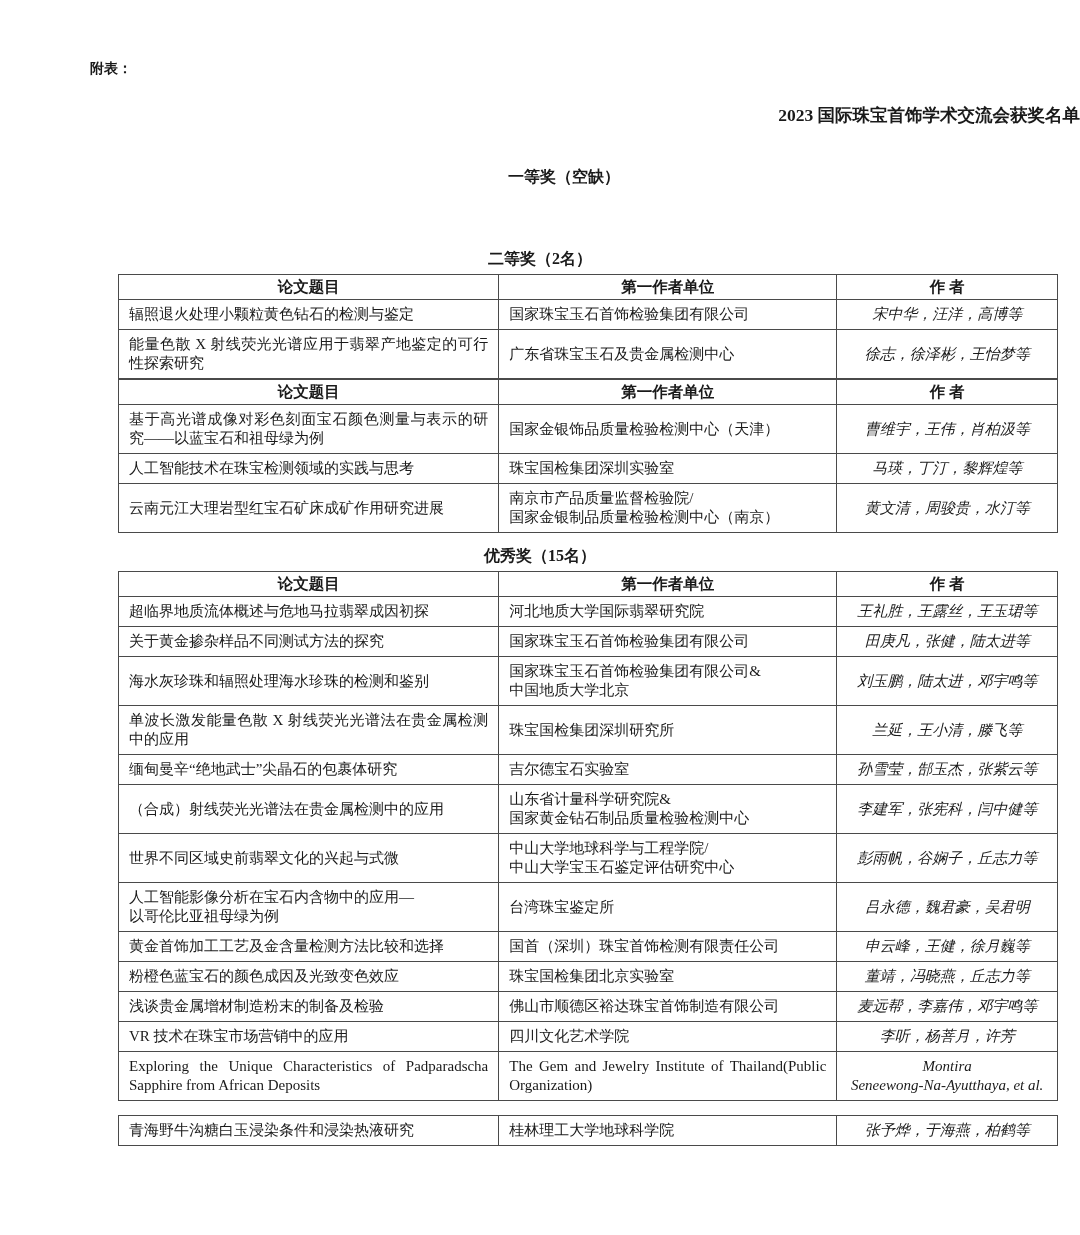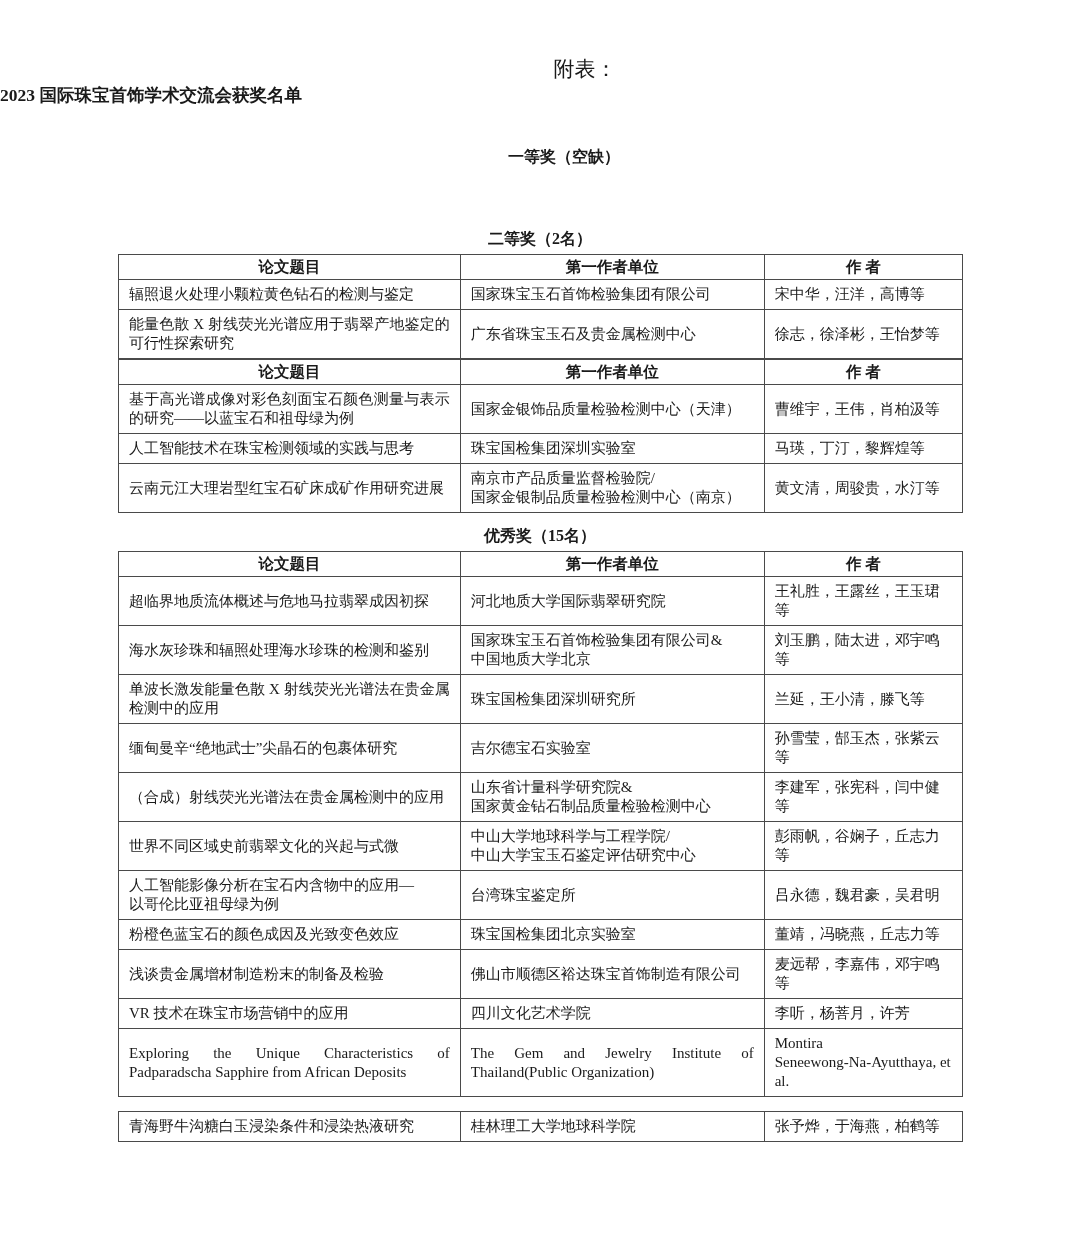--- a/index.html
+++ b/index.html
@@ -11,28 +11,27 @@
     width: 1080px;
     min-height: 1235px;
     font-family: "Liberation Serif", "DejaVu Serif", serif;
     color: #1a1a1a;
   }
   .doc {
     padding-top: 58px;
   }
   .appendix-label {
     margin-left: 90px;
-    font-size: 21px;
-    font-weight: normal;
+    font-size: 14px;
+    font-weight: bold;
     line-height: 22px;
-    text-align: center;
   }
   .doc-title {
-    margin-top: 4px;
-    text-align: left;
+    margin-top: 24px;
+    text-align: right;
     font-size: 17.5px;
     font-weight: bold;
     line-height: 22px;
   }
   .prize-heading {
     text-align: center;
     font-size: 16px;
     font-weight: bold;
     line-height: 22px;
   }
@@ -46,21 +45,21 @@
   }
   .section-heading-third {
     margin-top: 44px;
     margin-bottom: 4px;
   }
   .section-heading-excellence {
     margin-top: 12px;
     margin-bottom: 4px;
   }
   table.awards {
-    width: 845px;
+    width: 940px;
     margin-left: 118px;
     border-collapse: collapse;
     table-layout: fixed;
     font-size: 15px;
   }
   table.awards th,
   table.awards td {
     border: 1px solid #4a4a4a;
   }
   table.awards th {
@@ -72,21 +71,21 @@
   }
   table.awards td {
     padding: 5px 10px;
     line-height: 19px;
     vertical-align: middle;
     white-space: pre-line;
     overflow-wrap: break-word;
   }
   td.c0 { text-align: justify; }
   td.c1 { text-align: justify; }
-  td.c2 { text-align: left; }
+  td.c2 { text-align: center; font-style: italic; }
   .continuation {
     margin-top: 14px;
   }
 </style>
 </head>
 <body>
 
 <div class="doc">
 
   <div class="appendix-label">附表：</div>
@@ -175,20 +174,25 @@
             <th>作 者</th>
           </tr>
         </thead>
       <tbody>
           <tr>
             <td class="c0">超临界地质流体概述与危地马拉翡翠成因初探</td>
             <td class="c1">河北地质大学国际翡翠研究院</td>
             <td class="c2">王礼胜，王露丝，王玉珺等</td>
           </tr>
           <tr>
+            <td class="c0">关于黄金掺杂样品不同测试方法的探究</td>
+            <td class="c1">国家珠宝玉石首饰检验集团有限公司</td>
+            <td class="c2">田庚凡，张健，陆太进等</td>
+          </tr>
+          <tr>
             <td class="c0">海水灰珍珠和辐照处理海水珍珠的检测和鉴别</td>
             <td class="c1">国家珠宝玉石首饰检验集团有限公司&amp;
 中国地质大学北京</td>
             <td class="c2">刘玉鹏，陆太进，邓宇鸣等</td>
           </tr>
           <tr>
             <td class="c0">单波长激发能量色散 X 射线荧光光谱法在贵金属检测中的应用</td>
             <td class="c1">珠宝国检集团深圳研究所</td>
             <td class="c2">兰延，王小清，滕飞等</td>
           </tr>
@@ -209,20 +213,25 @@
 中山大学宝玉石鉴定评估研究中心</td>
             <td class="c2">彭雨帆，谷娴子，丘志力等</td>
           </tr>
           <tr>
             <td class="c0">人工智能影像分析在宝石内含物中的应用—
 以哥伦比亚祖母绿为例</td>
             <td class="c1">台湾珠宝鉴定所</td>
             <td class="c2">吕永德，魏君豪，吴君明</td>
           </tr>
           <tr>
+            <td class="c0">黄金首饰加工工艺及金含量检测方法比较和选择</td>
+            <td class="c1">国首（深圳）珠宝首饰检测有限责任公司</td>
+            <td class="c2">申云峰，王健，徐月巍等</td>
+          </tr>
+          <tr>
             <td class="c0">粉橙色蓝宝石的颜色成因及光致变色效应</td>
             <td class="c1">珠宝国检集团北京实验室</td>
             <td class="c2">董靖，冯晓燕，丘志力等</td>
           </tr>
           <tr>
             <td class="c0">浅谈贵金属增材制造粉末的制备及检验</td>
             <td class="c1">佛山市顺德区裕达珠宝首饰制造有限公司</td>
             <td class="c2">麦远帮，李嘉伟，邓宇鸣等</td>
           </tr>
           <tr>

